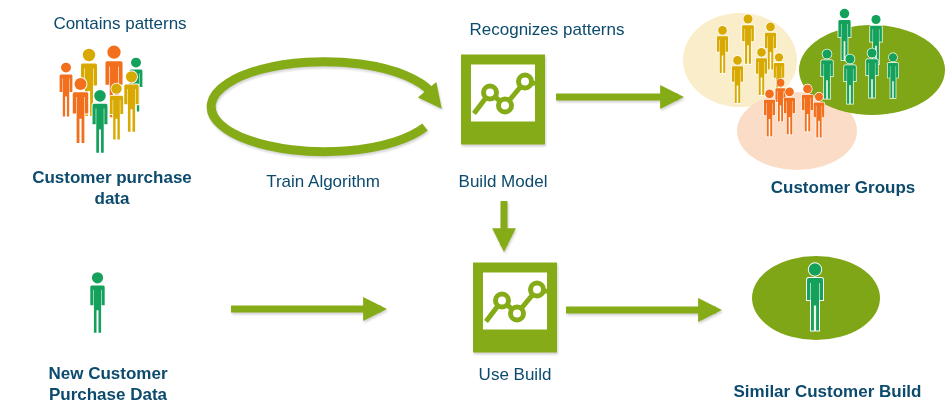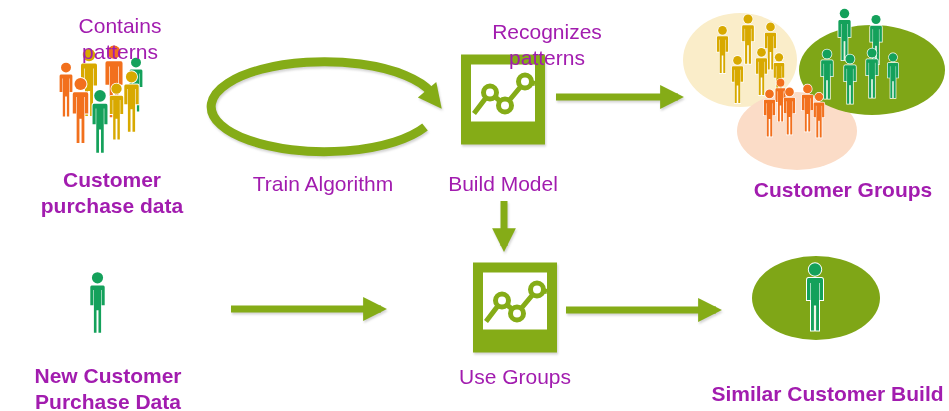--- a/index.html
+++ b/index.html
@@ -1,19 +1,19 @@
 <!DOCTYPE html>
 <html><head>
 <meta charset="utf-8">
 <style>
   html,body{margin:0;padding:0;background:#fff;}
   .canvas{position:relative;width:949px;height:411px;background:#ffffff;overflow:hidden;
           font-family:"Liberation Sans",sans-serif;}
   svg.layer{position:absolute;left:0;top:0;}
-  .lbl{position:absolute;color:#a21caf;font-size:21px;line-height:1.25;text-align:center;}
+  .lbl{position:absolute;color:#0c4a6e;font-size:17px;line-height:1.25;text-align:center;}
   .lbl.bold{font-weight:bold;}
   .lbl.left{text-align:center;}
   .shadowed{filter:drop-shadow(1px 2px 1px rgba(110,110,110,0.30));}
   .outlined use{stroke:#ffffff;stroke-width:2;paint-order:stroke;}
 </style>
 </head>
 <body>
 
 <div class="canvas">
 
@@ -110,16 +110,16 @@
 
   <div class="lbl" style="left:40px;top:13px;width:160px">Contains patterns</div>
   <div class="lbl" style="left:457px;top:19px;width:180px">Recognizes patterns</div>
 
   <div class="lbl bold left" style="left:27px;top:167px;width:170px">Customer purchase data</div>
   <div class="lbl" style="left:243px;top:171px;width:160px">Train Algorithm</div>
   <div class="lbl" style="left:423px;top:171px;width:160px">Build Model</div>
   <div class="lbl bold" style="left:753px;top:177px;width:180px">Customer Groups</div>
 
   <div class="lbl bold left" style="left:33px;top:363px;width:150px">New Customer Purchase Data</div>
-  <div class="lbl" style="left:435px;top:364px;width:160px">Use Groups</div>
+  <div class="lbl" style="left:435px;top:364px;width:160px">Use Build</div>
   <div class="lbl bold" style="left:705px;top:381px;width:245px">Similar Customer Build</div>
 
 </div>
 
 </body></html>

